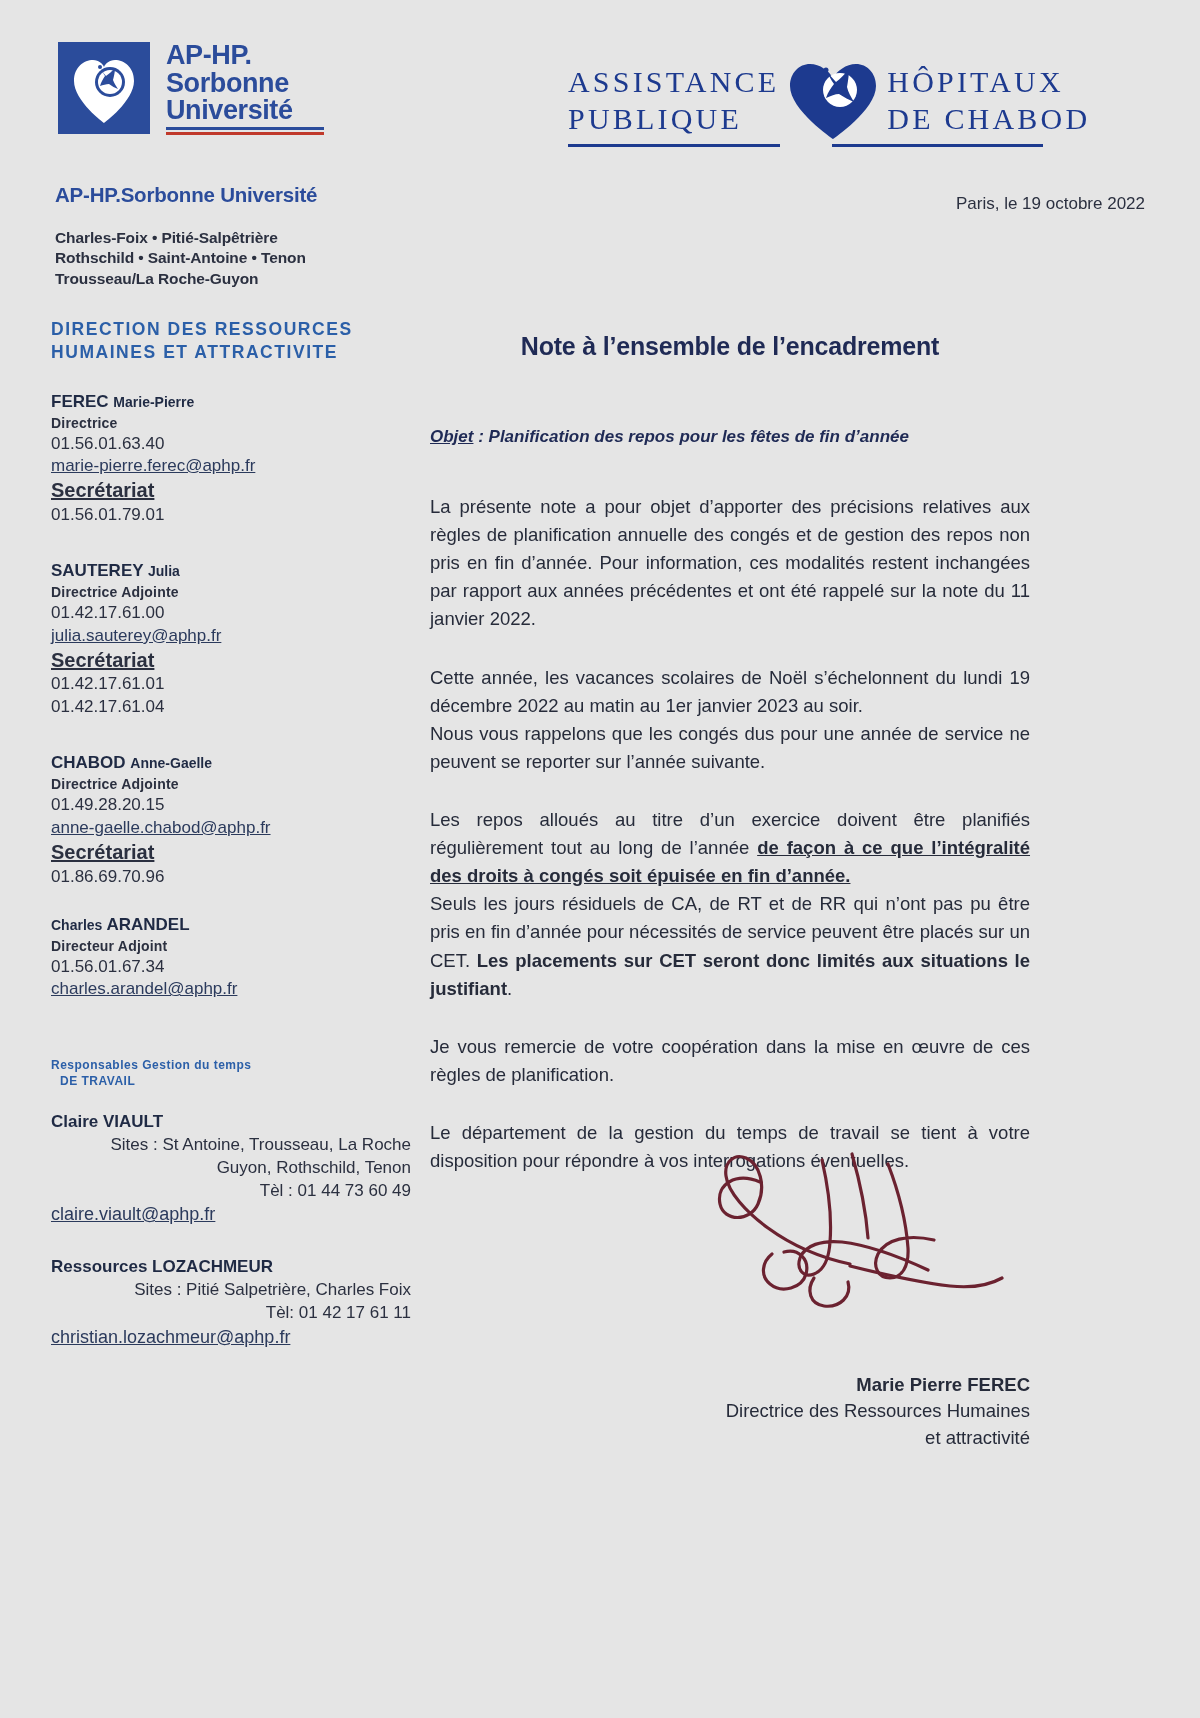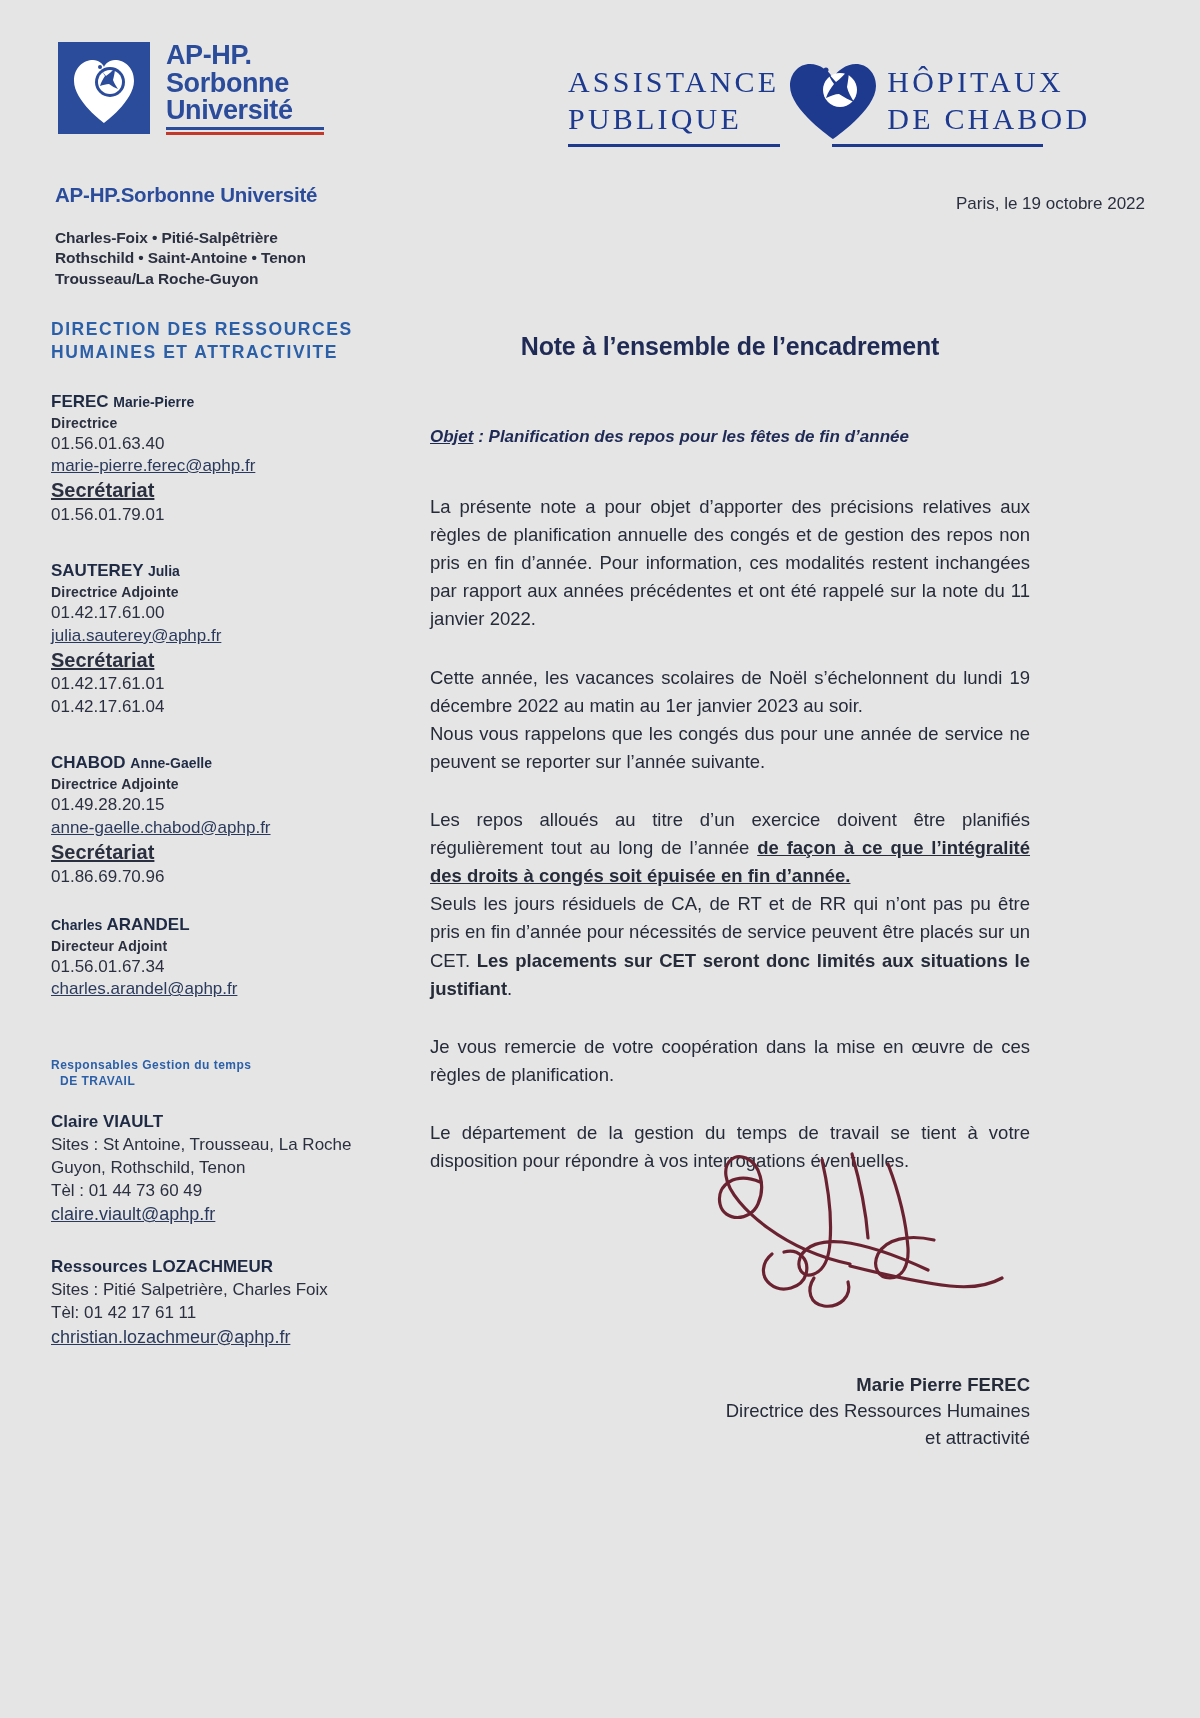--- a/index.html
+++ b/index.html
@@ -207,20 +207,21 @@
   .resp .nm {
     font-size: 17px;
     font-weight: bold;
     color: #1f2a44;
     line-height: 1.34;
   }
   .resp .ln {
     font-size: 17px;
     color: #2b3040;
     line-height: 1.34;
+    text-align: right;
   }
   .resp .mail {
     font-size: 18px;
     color: #2b3a5c;
     text-decoration: underline;
     line-height: 1.34;
     display: block;
   }
 
   

